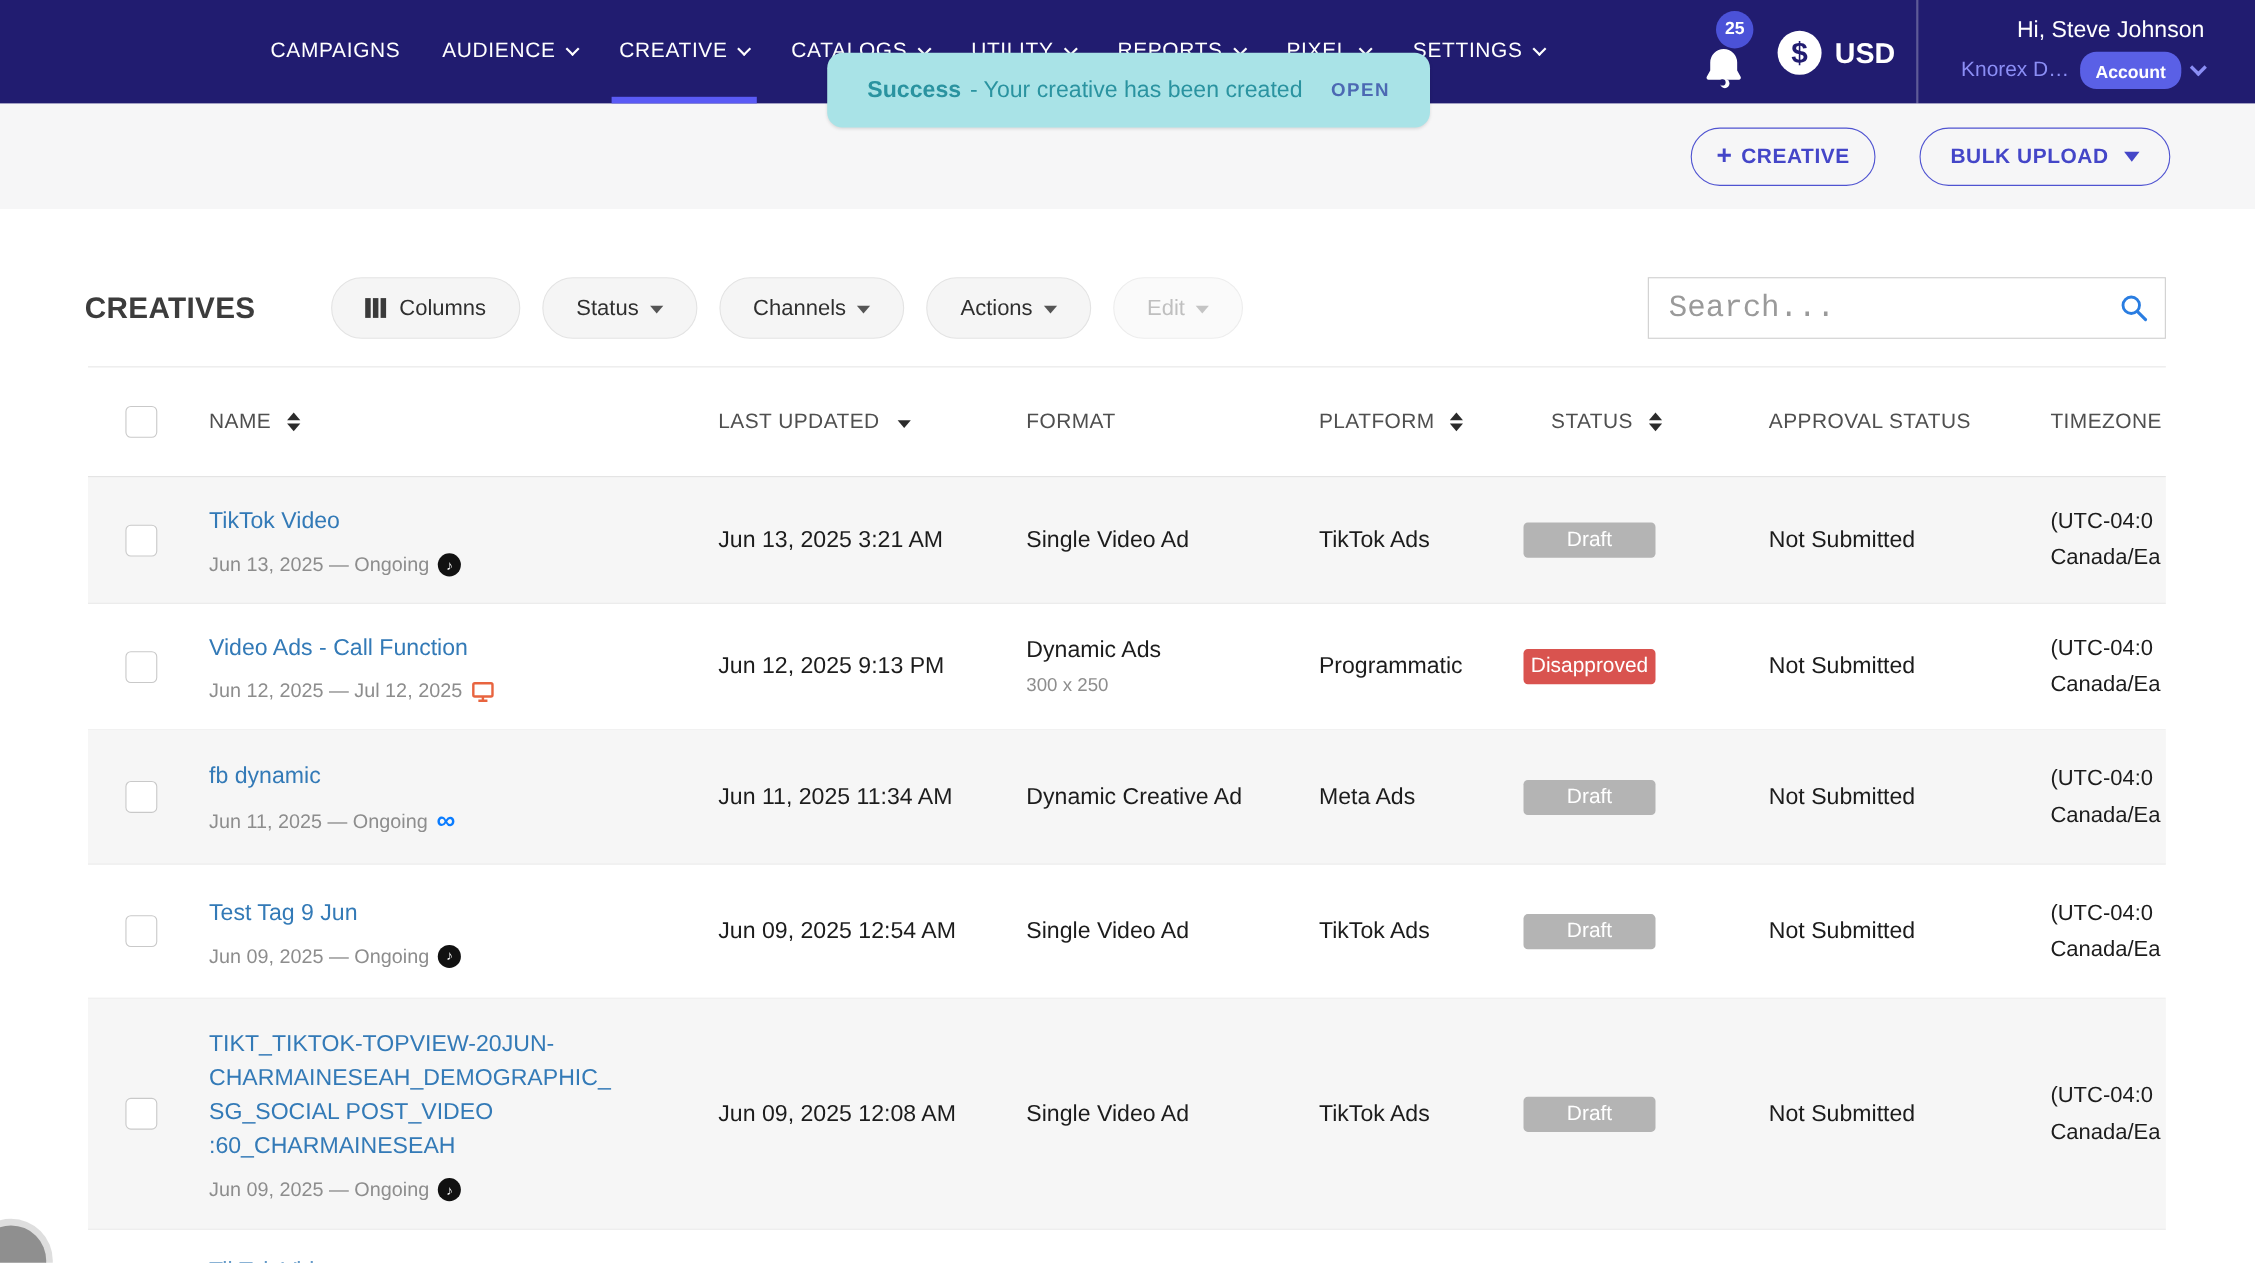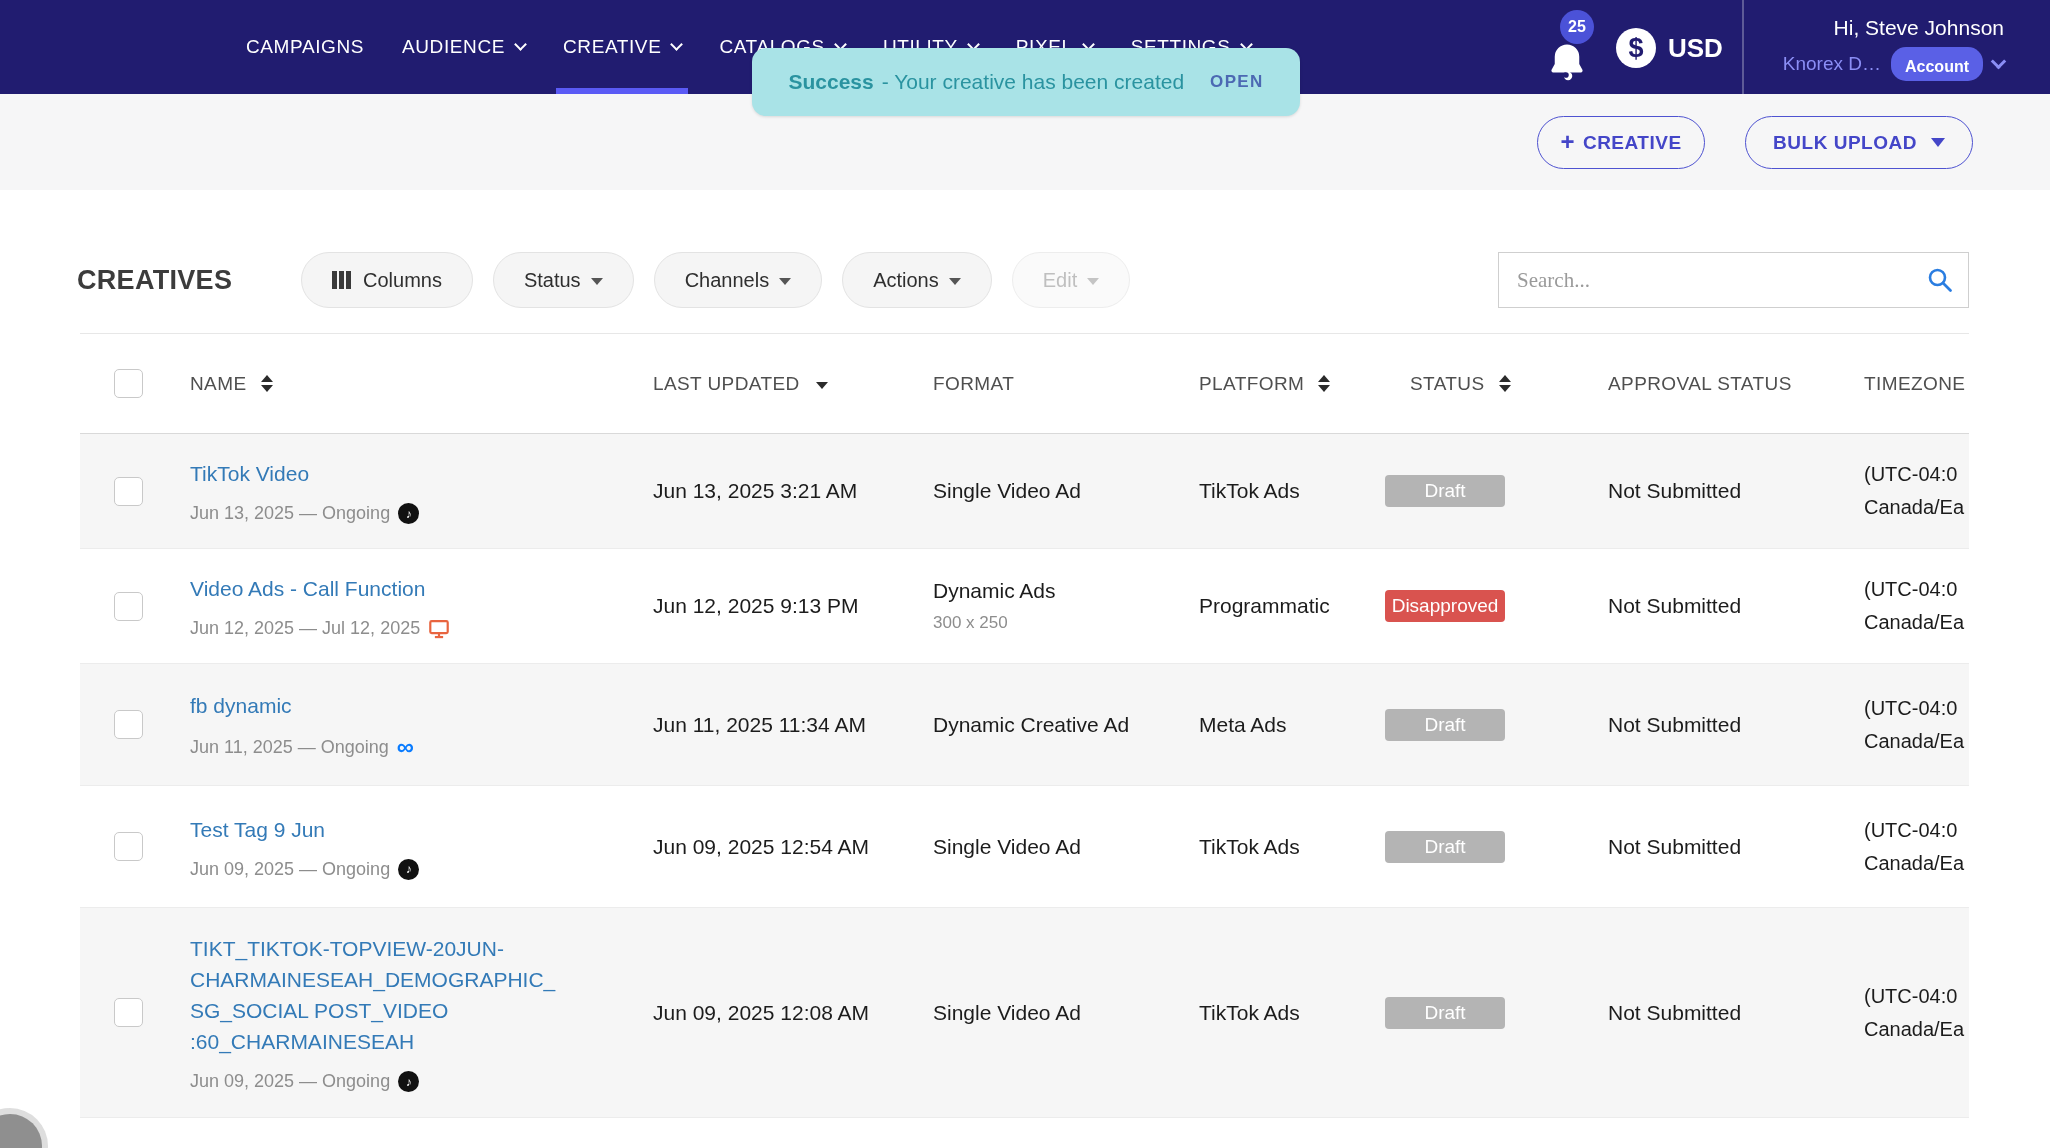--- a/index.html
+++ b/index.html
@@ -75,21 +75,21 @@
     display:flex; align-items:center; gap:10px; font-size:20px; color:#2f2f2f; cursor:pointer;
     font-family:"Liberation Sans", sans-serif; }
   .filter-btn.disabled { background:#fafafa; border-color:#ededed; color:#bfbfbf; cursor:default; }
   .tri-down-sm { width:0; height:0; border-left:6px solid transparent; border-right:6px solid transparent;
     border-top:7px solid #555; margin-top:2px; }
   .filter-btn.disabled .tri-down-sm { border-top-color:#c4c4c4; }
   .cols-icon { display:inline-flex; gap:2px; margin-right:2px; }
   .cols-icon i { display:block; width:5px; height:18px; background:#3a3a3a; }
   .search-wrap { margin-left:auto; position:relative; width:471px; height:56px; }
   .search-input { width:100%; height:100%; border:1px solid #cfcfcf; background:#fff; padding:0 56px 0 18px;
-    font-size:21px; color:#333; font-family:Liberation Serif, serif; outline:none; }
+    font-size:28px; color:#333; font-family:Liberation Mono, monospace; outline:none; }
   .search-input::placeholder { color:#9a9a9a; }
   .search-icon { position:absolute; right:16px; top:15px; cursor:pointer; }
 
   
   .table { position:absolute; top:333px; left:80px; width:1889px; border-top:1px solid #e7e7e7; overflow:hidden; }
   .tr { display:flex; align-items:center; }
   .thead { height:100px; border-bottom:1px solid #d9d9d9; }
   .th { font-size:19px; color:#4f4f4f; letter-spacing:0.4px; display:flex; align-items:center; cursor:pointer; }
   .col-check { width:80px; flex:none; padding-left:34px; }
   .col-name { width:493px; flex:none; padding-left:30px; padding-right:88px; }
@@ -153,20 +153,24 @@
       </div>
     <div class="nav-item">
         <span>CATALOGS</span>
         <span class="chev"></span>
       </div>
     <div class="nav-item">
         <span>UTILITY</span>
         <span class="chev"></span>
       </div>
     <div class="nav-item">
+        <span>REPORTS</span>
+        <span class="chev"></span>
+      </div>
+    <div class="nav-item">
         <span>PIXEL</span>
         <span class="chev"></span>
       </div>
     <div class="nav-item">
         <span>SETTINGS</span>
         <span class="chev"></span>
       </div>
   </div>
 
   <div class="bell-wrap">

